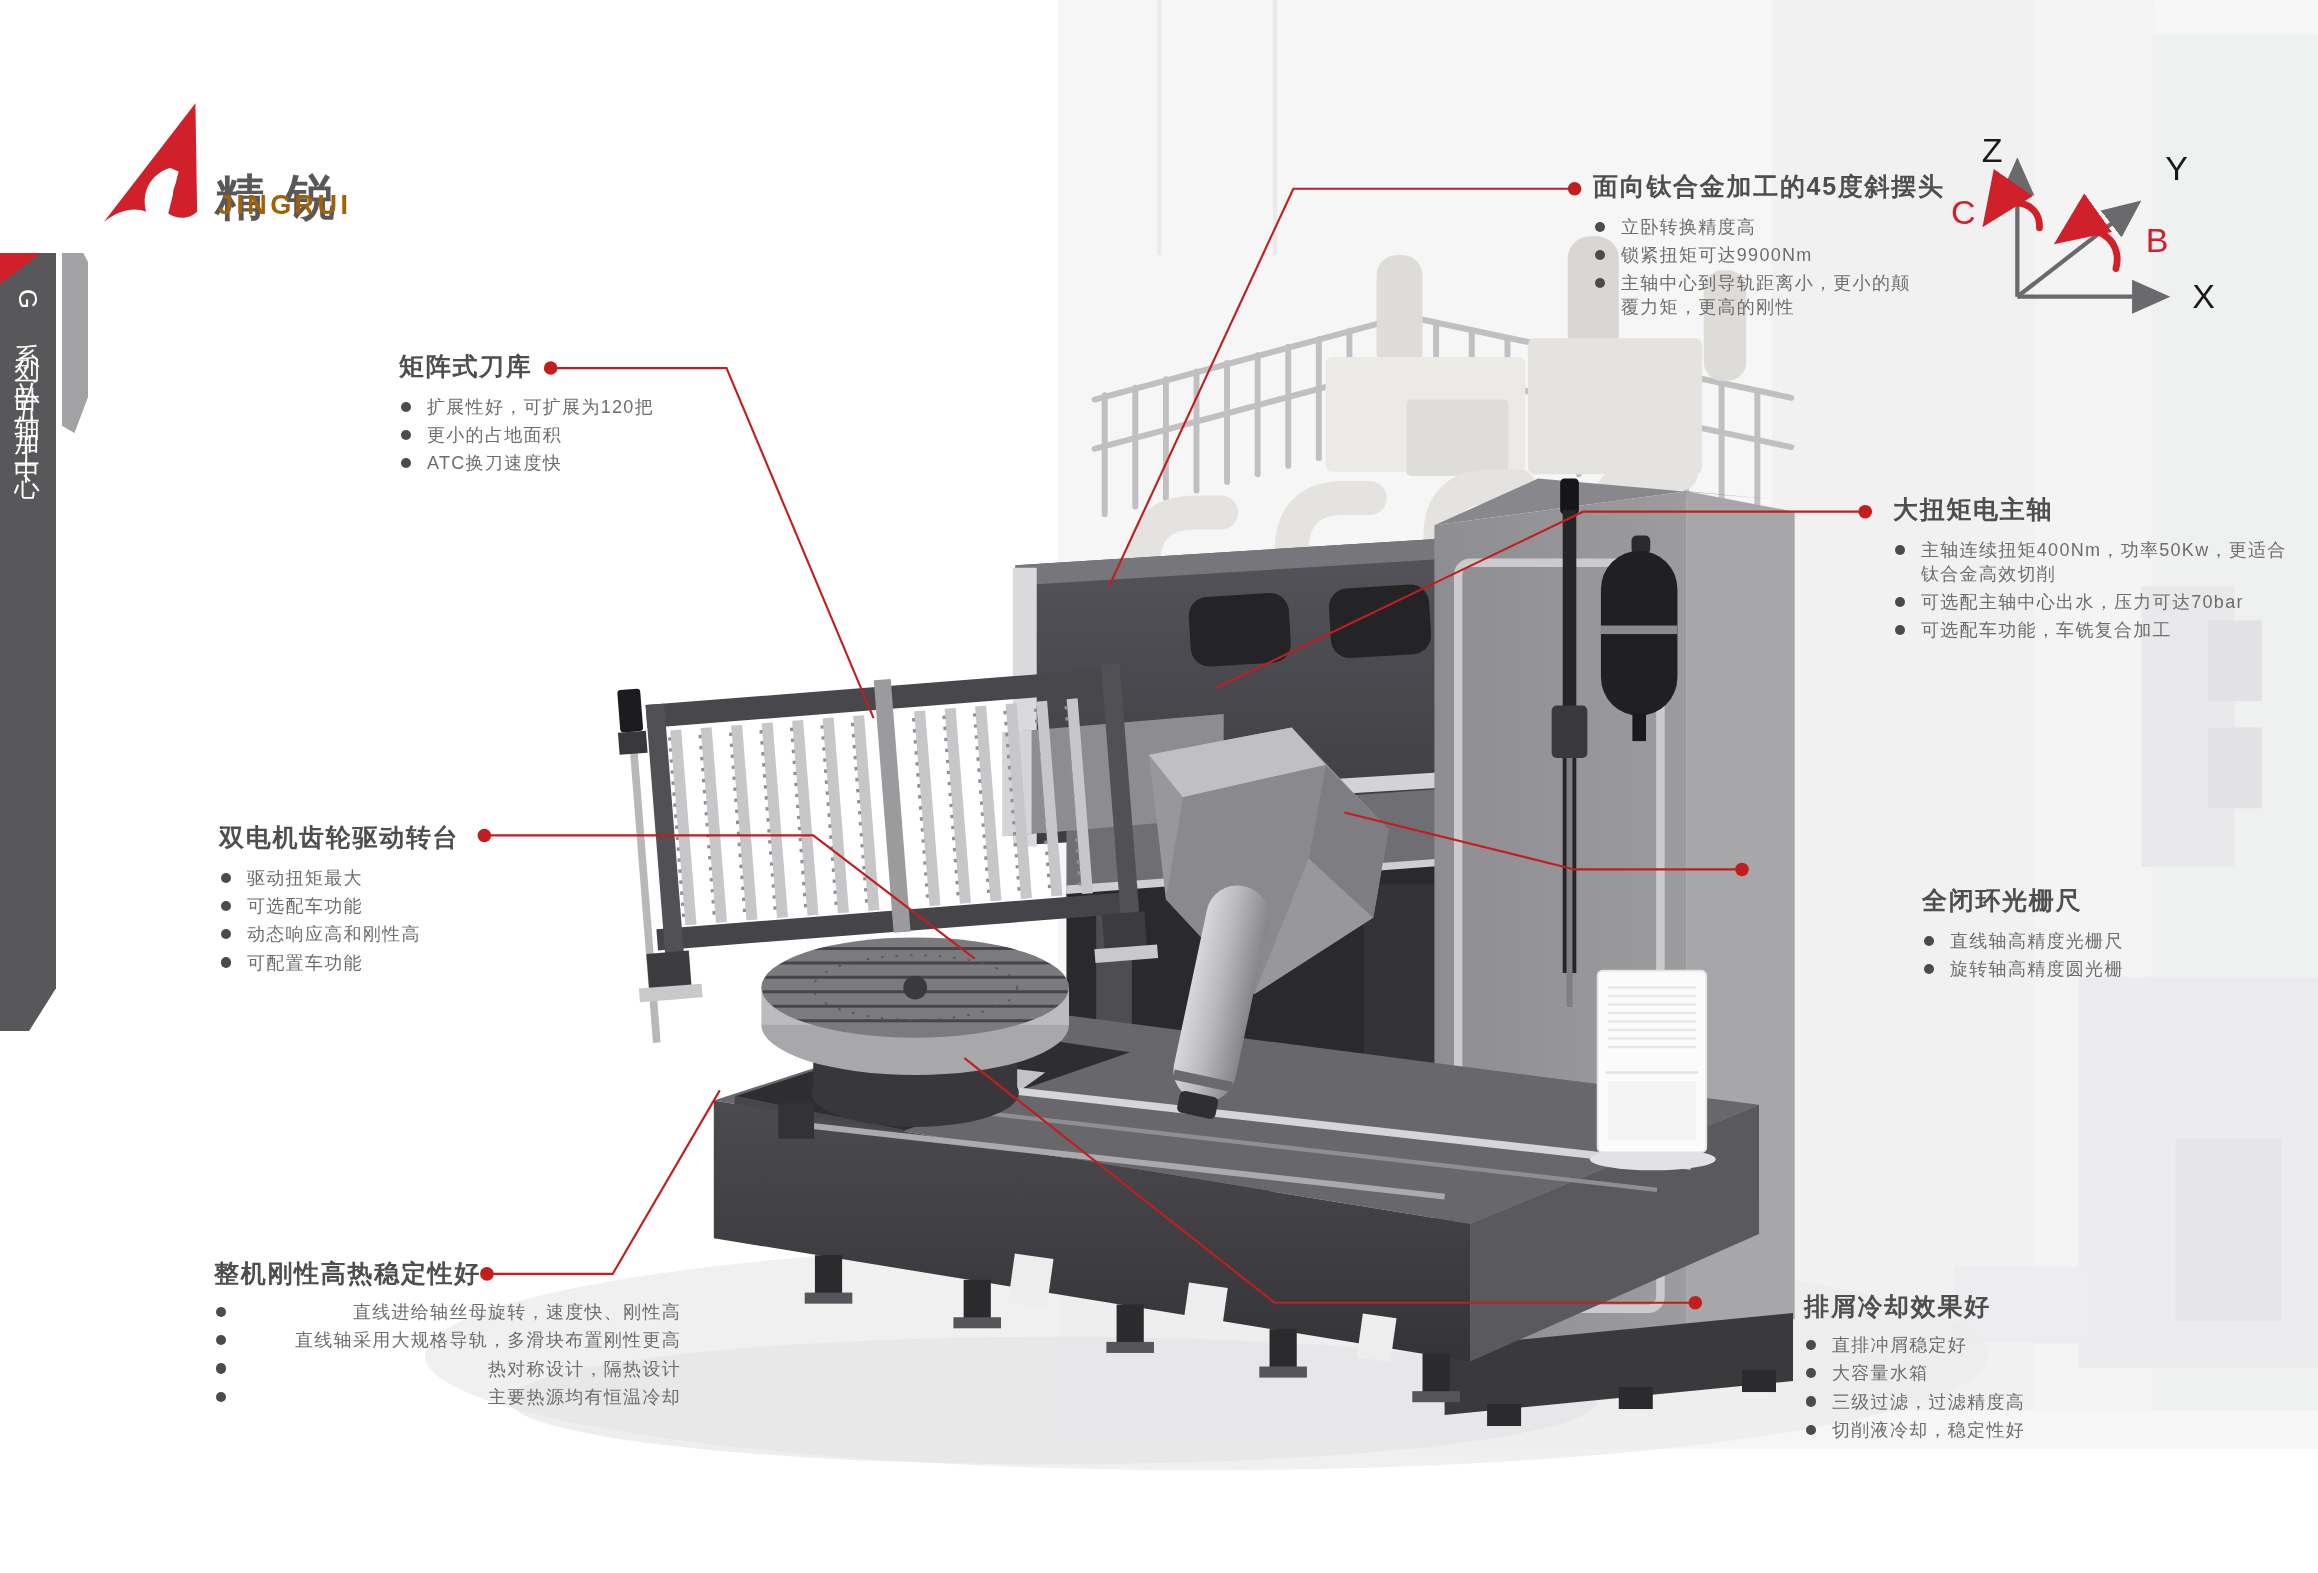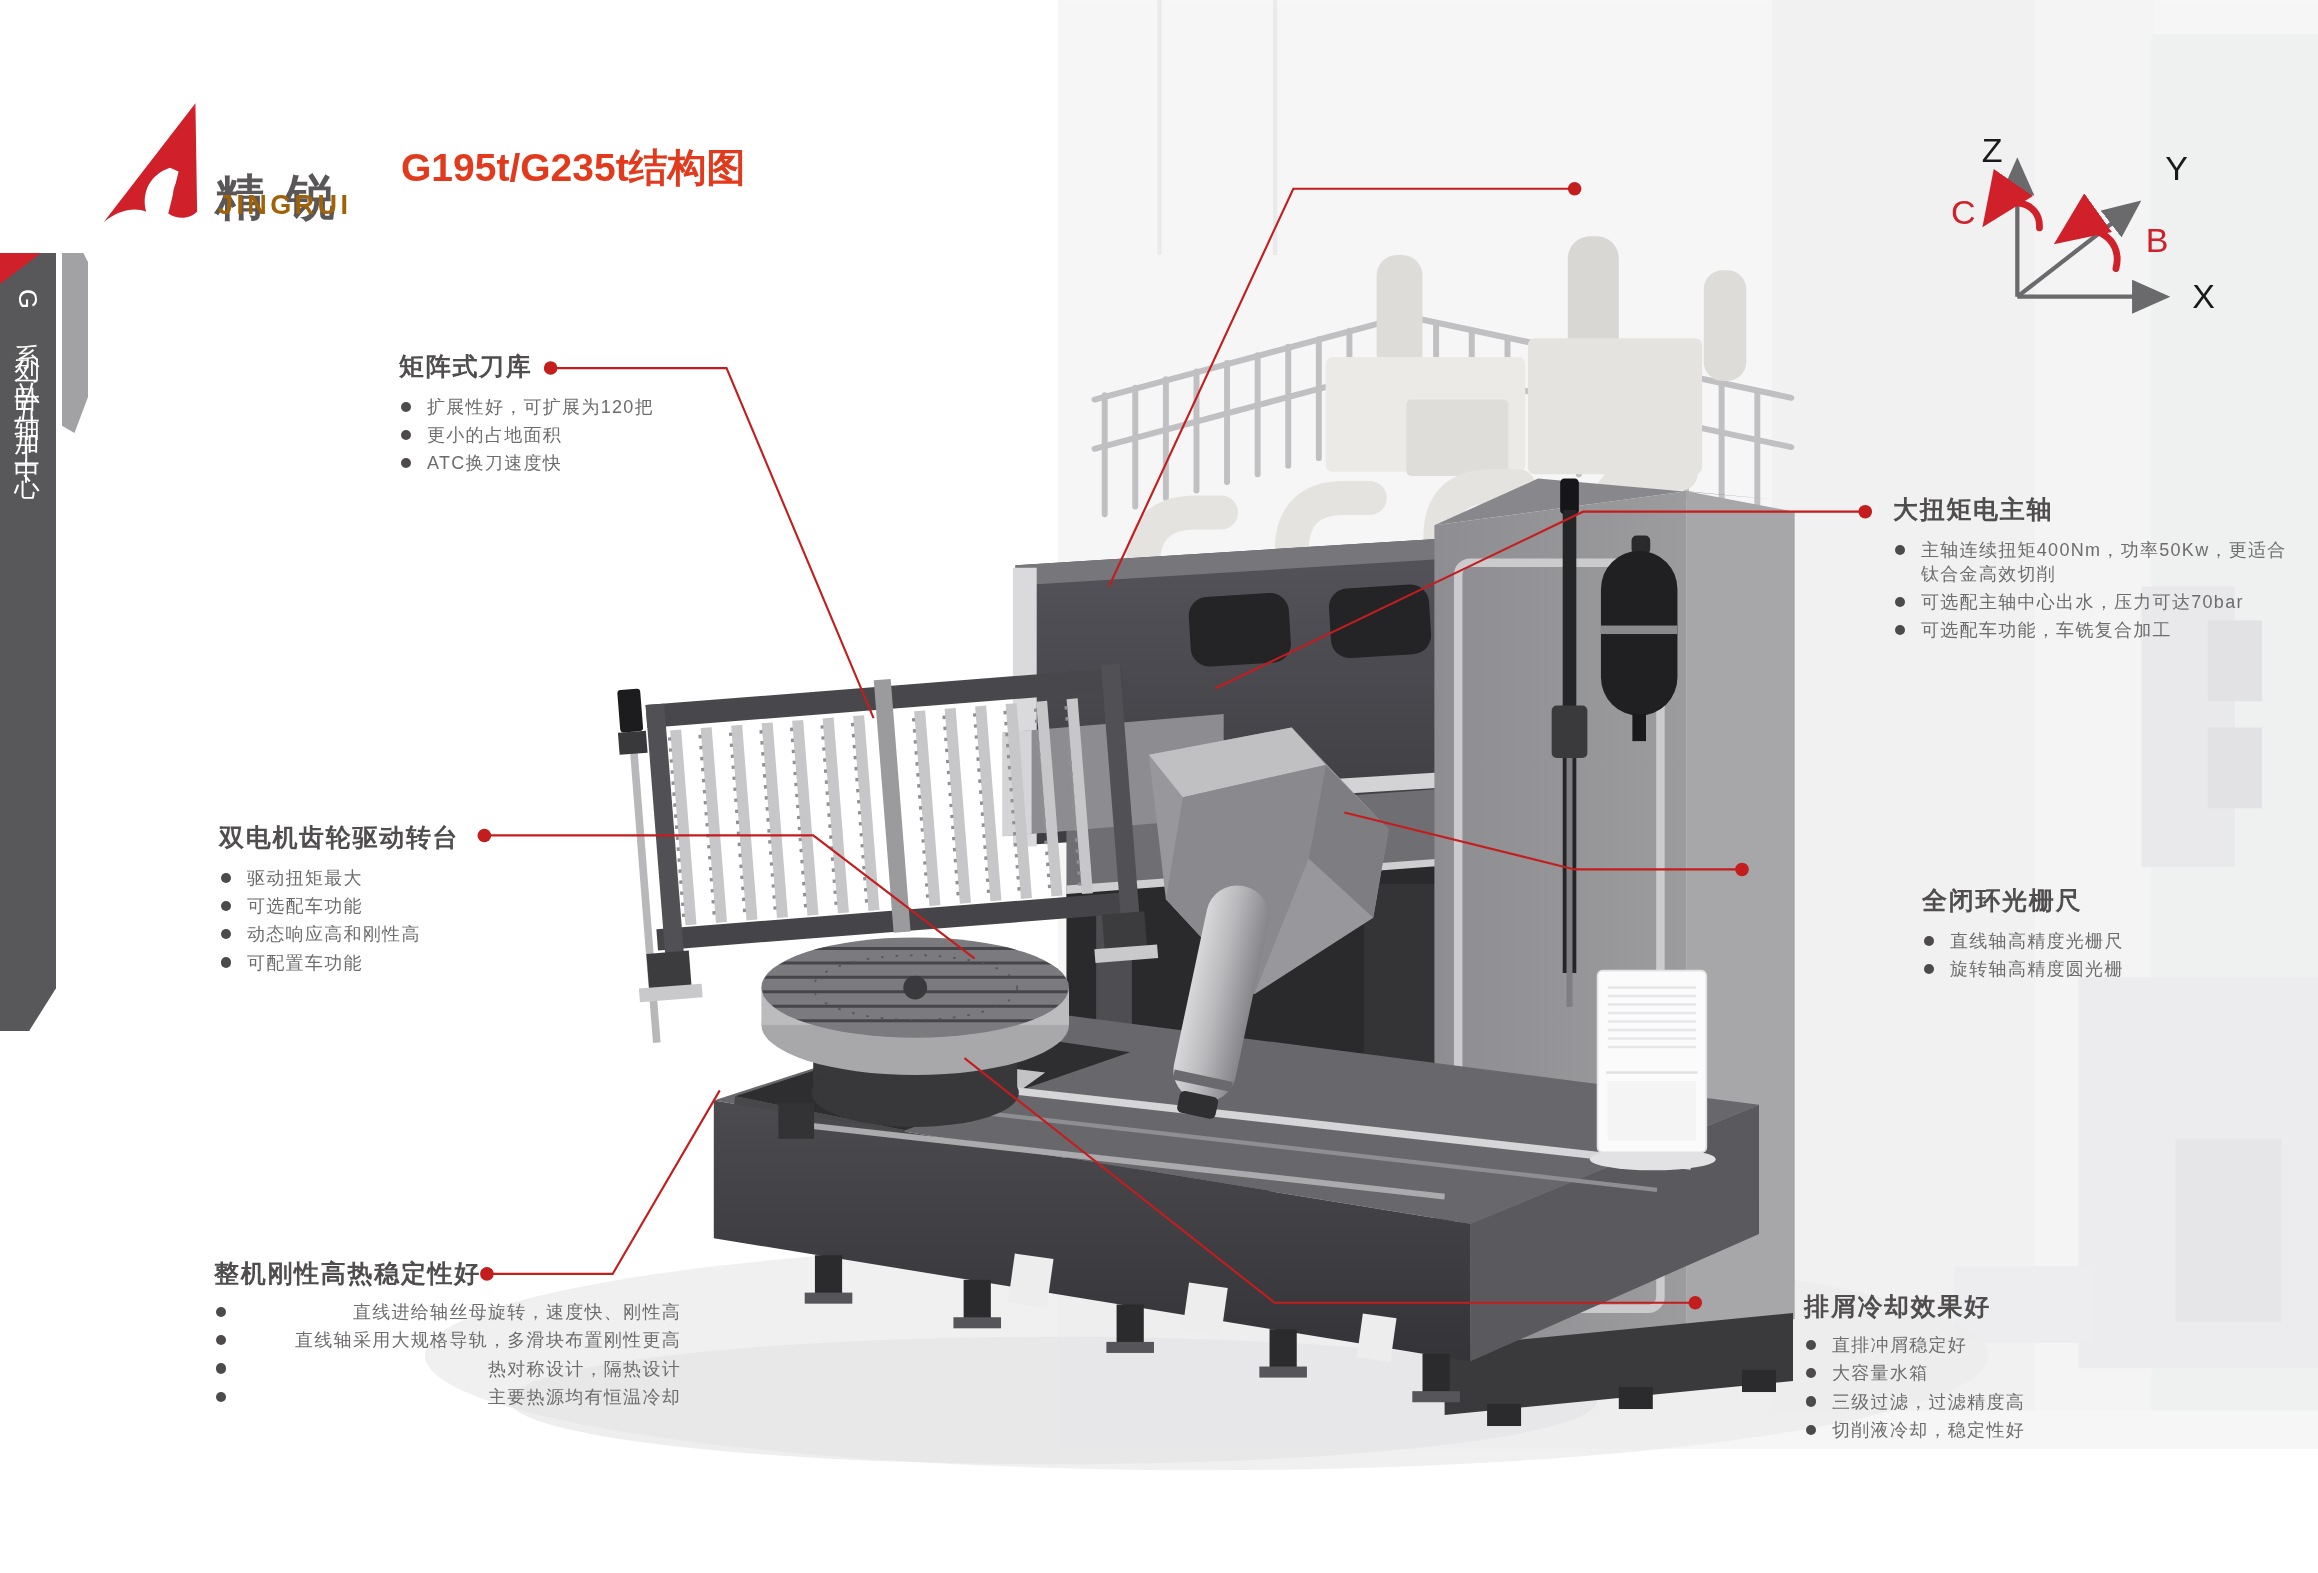--- a/index.html
+++ b/index.html
@@ -270,28 +270,35 @@
       <text x="2525" y="296" font-size="40" fill="#d0202a">B</text>
     </g>
   </svg>
 
   <svg class="abs" style="left:85px;top:93px" width="136" height="140" viewBox="0 0 160 165">
     <path d="M130,12 L22,152 C40,138 58,134 72,140 C66,118 76,96 100,88 L118,96 C104,104 100,120 108,132 L130,12 Z" fill="#d0202a"></path>
     <path d="M130,12 L98,142 C110,150 124,148 132,140 Z" fill="#d0202a"></path>
   </svg>
   <div class="abs logo-cn">精锐</div>
   <div class="abs logo-en">JINGRUI</div>
-  <div class="abs page-title">G195t/G235t结构图</div>
 
   <div class="abs side-bar">
     <span class="abs side-label">G系列立卧五轴加工中心</span>
   </div>
   <div class="abs side-bar-red"></div>
   <div class="abs side-bar2"></div>
 
+  <div class="abs" style="left:1593px;top:170px;width:340px;">
+    <div class="callout-title">面向钛合金加工的45度斜摆头</div>
+    <ul class="callout-list" style="margin-top:12px;width:321px;">
+      <li>立卧转换精度高</li>
+      <li>锁紧扭矩可达9900Nm</li>
+      <li>主轴中心到导轨距离小，更小的颠覆力矩，更高的刚性</li>
+    </ul>
+  </div>
 
   <div class="abs" style="left:1893px;top:493px;width:416px;">
     <div class="callout-title">大扭矩电主轴</div>
     <ul class="callout-list" style="margin-top:12px;width:408px;">
       <li>主轴连续扭矩400Nm，功率50Kw，更适合钛合金高效切削</li>
       <li>可选配主轴中心出水，压力可达70bar</li>
       <li>可选配车功能，车铣复合加工</li>
     </ul>
   </div>
 

